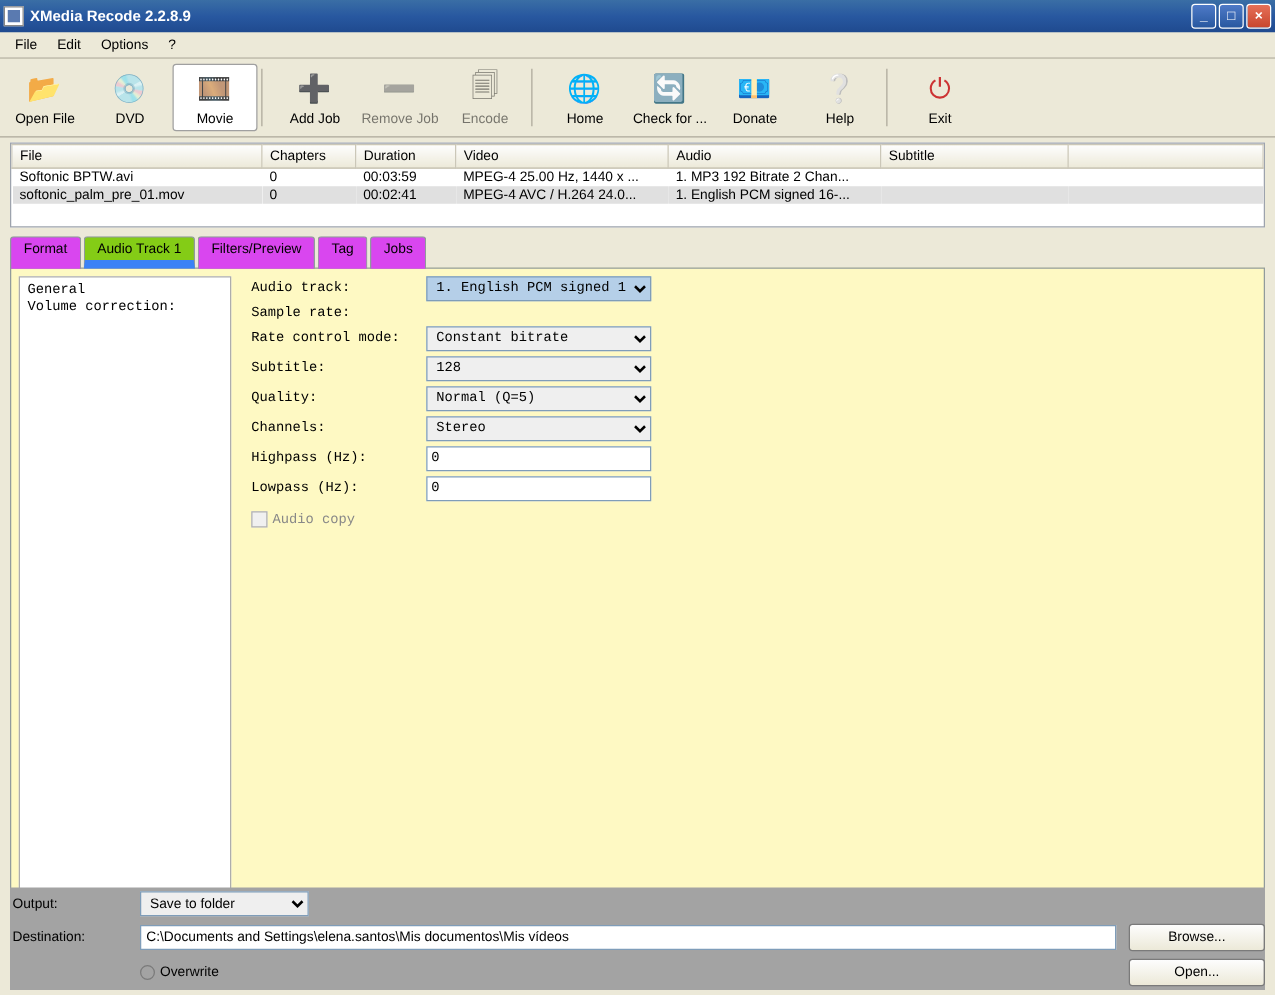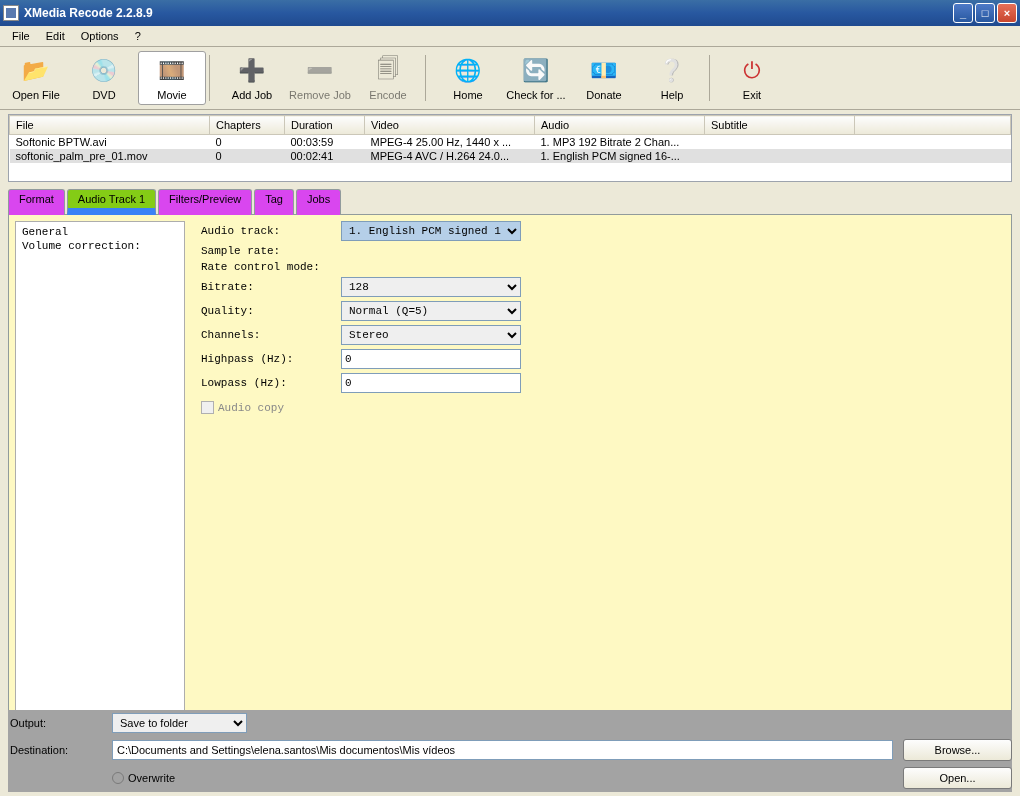--- a/index.html
+++ b/index.html
@@ -313,23 +313,24 @@
     <div class="form-panel">
       <div class="form-row">
         <label>Audio track:</label>
         <select class="sel highlight"><option>1. English PCM signed 16-bit Littl</option></select>
       </div>
       <div class="form-row">
         <label>Sample rate:</label>
       </div>
       <div class="form-row">
         <label>Rate control mode:</label>
-      </div>
-      <div class="form-row">
-        <label>Bitrate:</label>
+        <select class="sel"><option>Constant bitrate</option></select>
+      </div>
+      <div class="form-row">
+        <label>Subtitle:</label>
         <select class="sel"><option>128</option></select>
       </div>
       <div class="form-row">
         <label>Quality:</label>
         <select class="sel"><option>Normal (Q=5)</option></select>
       </div>
       <div class="form-row">
         <label>Channels:</label>
         <select class="sel"><option>Stereo</option></select>
       </div>

